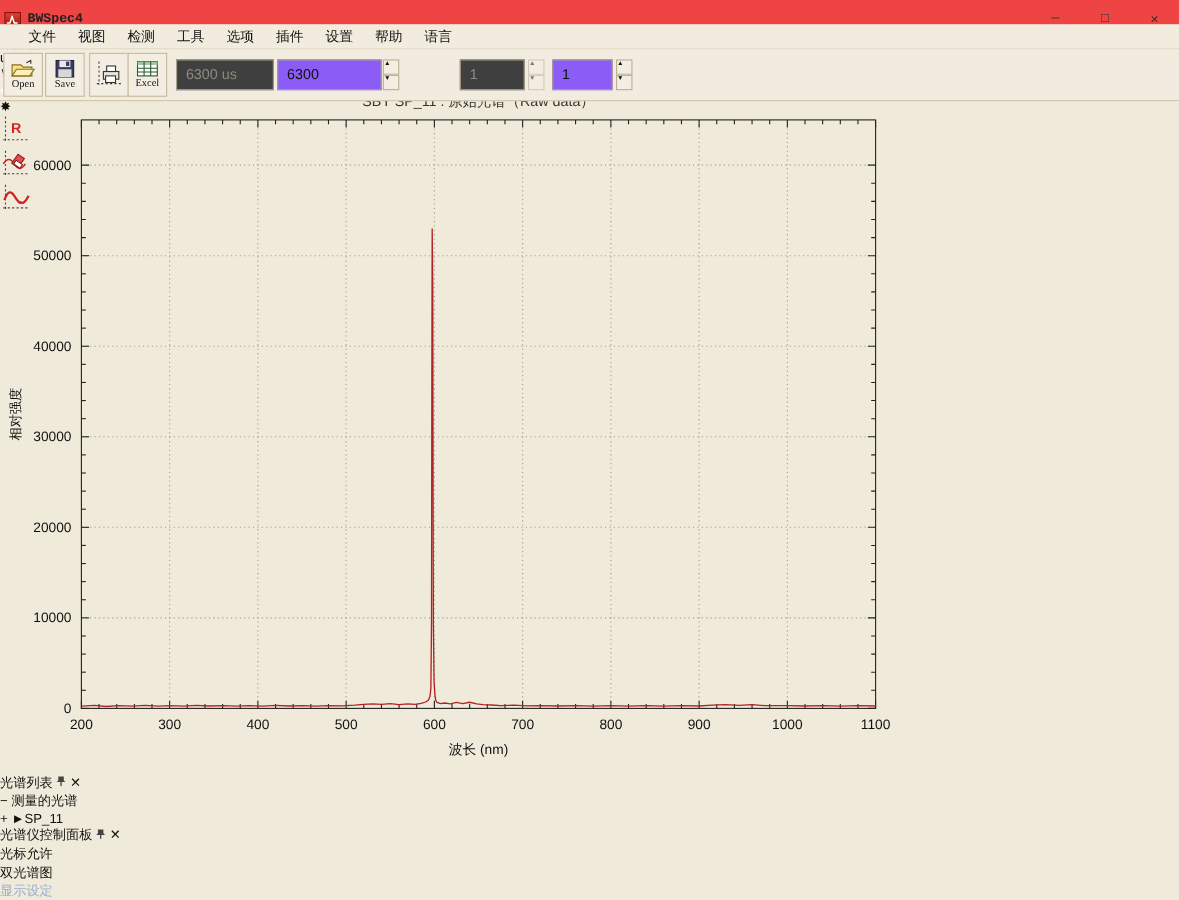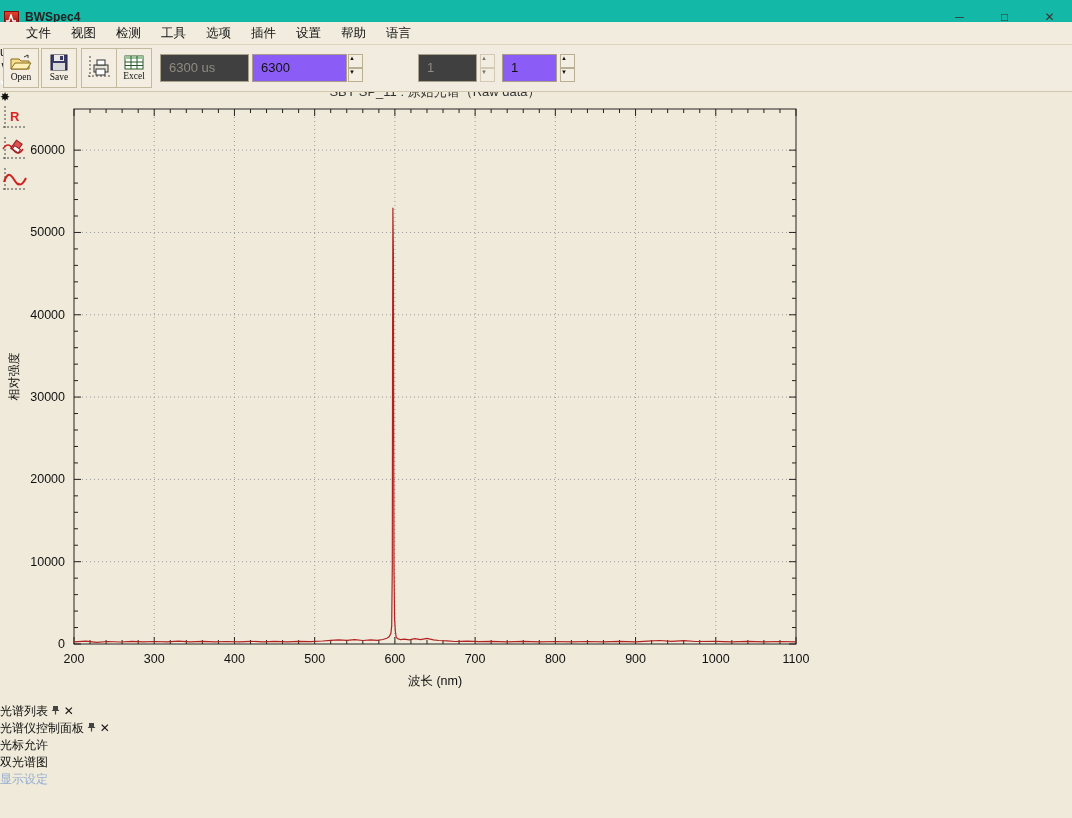--- a/index.html
+++ b/index.html
@@ -1,20 +1,20 @@
 <!DOCTYPE html>
 <html><head>
 <meta charset="utf-8">
 <style>
   * { margin:0; padding:0; box-sizing:border-box; }
   html,body { width:1072px; height:818px; overflow:hidden; }
   body { font-family:"Liberation Sans","DejaVu Sans",sans-serif; font-size:12px; background:#efead9; color:#111; position:relative; }
 
   
-  .titlebar { position:absolute; left:0; top:0; width:1072px; height:35px; background:#14b8a6; border-bottom:1px solid #d8d2c2; display:flex; align-items:center; }
+  .titlebar { position:absolute; left:0; top:0; width:1072px; height:35px; background:#ef4444; border-bottom:1px solid #d8d2c2; display:flex; align-items:center;font-family:Liberation Mono, monospace; }
   .app-icon { width:15px; height:13px; margin:0 6px 0 4px; background:linear-gradient(#e0452f,#a31515); border:1px solid #7d0f0f; position:relative; }
   .app-icon svg { position:absolute; left:1px; top:2px; }
   .titlebar-title { font-size:12px; font-weight:bold; color:#222; }
   .win-btns { margin-left:auto; display:flex; }
   .win-btn { width:45px; height:21px; display:flex; align-items:center; justify-content:center; font-size:12px; color:#333; cursor:default; }
 
   
   .menubar { position:absolute; left:0; top:22px; width:1072px; height:23px; background:#f1ecdd; border-bottom:1px solid #dcd4bf; display:flex; align-items:center; padding-left:16px; }
   .menu-item { padding:3px 10px; font-size:12.5px; color:#111; }
 
@@ -443,20 +443,32 @@
     <span>光谱列表</span>
     <span class="sp"></span>
     <span class="hbtn">
       <svg width="9" height="10" viewBox="0 0 9 10">
           <path d="M2 1 h5 v3.5 l1.5 1.5 H0.5 L2 4.5z" fill="#444"></path>
           <line x1="4.5" y1="6" x2="4.5" y2="9.5" stroke="#444" stroke-width="1.2"></line>
         </svg>
     </span>
     <span class="hbtn">✕</span>
   </div>
+  <div class="tree">
+    <div class="tree-row">
+      <span class="expander">−</span>
+      <span class="cb checked"></span>
+      <span>测量的光谱</span>
+    </div>
+    <div class="tree-row child">
+      <span class="expander">+</span>
+      <span class="cb checked"></span>
+      <span class="sp11"><span class="arrowhead">►</span><span>SP_11</span></span>
+    </div>
+  </div>
 </div>
 
 <div class="panel" id="control-panel">
   <div class="panel-hdr">
     <span>光谱仪控制面板</span>
     <span class="sp"></span>
     <span class="hbtn">
       <svg width="9" height="10" viewBox="0 0 9 10">
           <path d="M2 1 h5 v3.5 l1.5 1.5 H0.5 L2 4.5z" fill="#444"></path>
           <line x1="4.5" y1="6" x2="4.5" y2="9.5" stroke="#444" stroke-width="1.2"></line>

